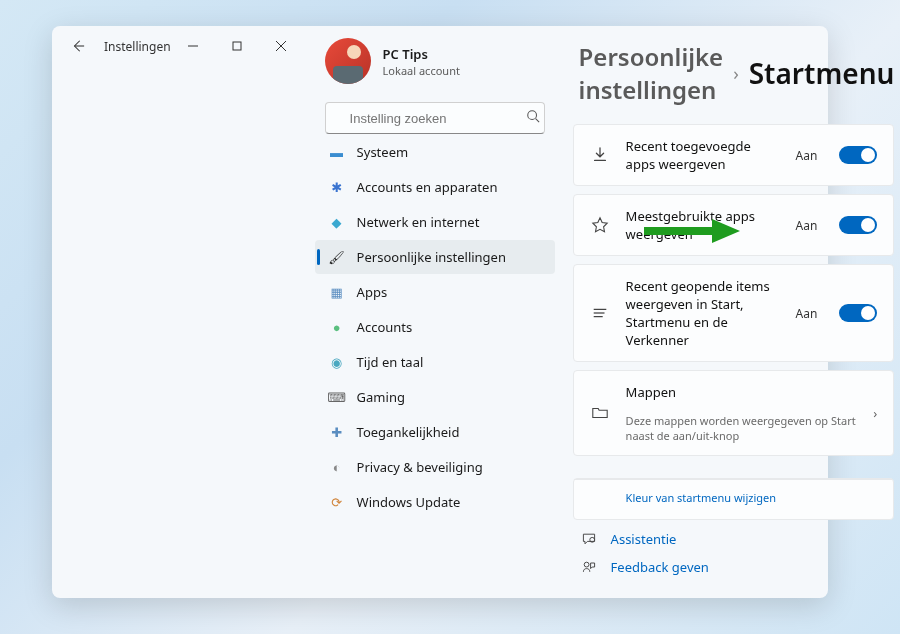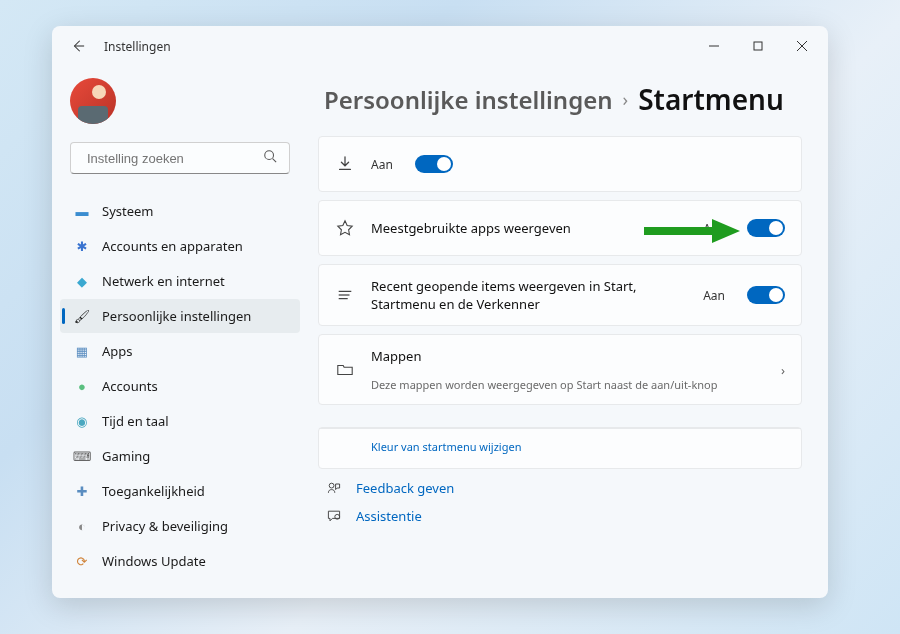--- a/index.html
+++ b/index.html
@@ -16,41 +16,40 @@
 .window {
   position: absolute;
   top: 26px;
   left: 52px;
   width: 776px;
   height: 572px;
   background: #f5f8fb;
   border-radius: 8px;
   box-shadow: 0 8px 30px rgba(0,0,0,0.15);
   display: flex;
-  flex-direction: column;
 }
 .titlebar {
   display: flex;
   align-items: center;
   height: 40px;
   padding: 0 4px 0 14px;
 }
 .tb-back { width: 24px; display:flex; align-items:center; justify-content:center; cursor: pointer; color:#333;}
 .tb-title { margin-left: 14px; font-size: 12px; color:#333;}
 .tb-spacer { flex: 1; }
 .tb-btn { width: 44px; height: 40px; display:flex; align-items:center; justify-content:center; cursor:pointer; color:#333;}
 .body { display: flex; flex: 1; min-height:0; }
 .sidebar { width: 256px; padding: 6px 8px 6px 8px; display:flex; flex-direction:column; }
 .account { display:flex; align-items:center; gap:12px; padding: 6px 10px 14px 10px; }
 .avatar { width: 46px; height:46px; border-radius:50%; background: linear-gradient(135deg,#e84a3a,#b83227); position:relative; overflow:hidden;}
 .avatar::after{content:"";position:absolute;bottom:0;left:8px;width:30px;height:18px;background:#5a6a72;border-radius:4px 4px 0 0;}
 .avatar::before{content:"";position:absolute;top:7px;left:22px;width:14px;height:14px;border-radius:50%;background:#f7d7b9;}
 .account-name { font-size:13px; font-weight:600; }
 .account-sub { font-size:11px; color:#5a5a5a; }
-.searchbox { margin: 4px 10px 20px 10px; height:32px; background:#fbfdfe; border:1px solid #d0d0d0; border-bottom:1.5px solid #888; border-radius:4px; display:flex; align-items:center; padding:0 16px;}
+.searchbox { margin: 4px 10px 1px 10px; height:32px; background:#fbfdfe; border:1px solid #d0d0d0; border-bottom:1.5px solid #888; border-radius:4px; display:flex; align-items:center; padding:0 24px;}
 .searchbox input { flex:1; border:none; background:transparent; outline:none; font-size:13px; color:#666;}
 .nav { display:flex; flex-direction:column; gap:1px; }
 .nav-item { display:flex; align-items:center; gap:12px; height:34px; padding:0 10px 0 14px; border-radius:4px; cursor:pointer; position:relative; font-size:13px;}
 .nav-item.selected { background:#e7ecef; }
 .nav-item.selected::before { content:""; position:absolute; left:2px; top:9px; width:3px; height:16px; background:#0067c0; border-radius:2px;}
 .nav-icon { width:16px; display:flex; align-items:center; justify-content:center; font-size:13px;}
 .content { flex:1; padding: 10px 26px 10px 10px; overflow-y:auto; }
 .breadcrumb { display:flex; align-items:center; gap:10px; margin: 4px 0 18px 6px; }
 .breadcrumb .seg1 { font-size:24px; font-weight:600; color:#5a5a5a; }
 .breadcrumb .chev { font-size:18px; color:#888; }
@@ -101,20 +100,24 @@
           <line x1="0" y1="0" x2="10" y2="10" stroke="currentColor" stroke-width="1"></line>
           <line x1="10" y1="0" x2="0" y2="10" stroke="currentColor" stroke-width="1"></line>
         </svg>
       </div>
   </div>
 
   <div class="body">
     <div class="sidebar">
       <div class="account">
         <div class="avatar"></div>
+        <div>
+          <div class="account-name">PC Tips</div>
+          <div class="account-sub">Lokaal account</div>
+        </div>
       </div>
       <div class="searchbox">
         <input placeholder="Instelling zoeken" style="">
         <span><svg width="14" height="14" viewBox="0 0 16 16">
               <circle cx="7" cy="7" r="5" stroke="#555" stroke-width="1.2" fill="none"></circle>
               <line x1="11" y1="11" x2="15" y2="15" stroke="#555" stroke-width="1.2"></line>
             </svg></span>
       </div>
       <div class="nav">
         <div class="nav-item">
@@ -171,20 +174,23 @@
         <span class="seg2">Startmenu</span>
       </div>
 
       <div class="card">
         <div class="row">
           <div class="row-icon">
               <svg width="18" height="18" viewBox="0 0 20 20">
                 <path d="M10 2 L10 12 M6 8 L10 12 L14 8 M4 16 L16 16" stroke="currentColor" stroke-width="1.4" fill="none" stroke-linecap="round"></path>
               </svg>
             </div>
+          <div class="row-text">
+              <div class="row-title">Recent toegevoegde apps weergeven</div>
+            </div>
           <span class="toggle-label">Aan</span>
           <div class="toggle"></div>
         </div>
       </div>
 
       <div class="card">
         <div class="row">
           <div class="row-icon">
               <svg width="18" height="18" viewBox="0 0 20 20">
                 <path d="M10 2 L12.4 7.3 L18 8 L14 12 L15 17.5 L10 14.8 L5 17.5 L6 12 L2 8 L7.6 7.3 Z" stroke="currentColor" stroke-width="1.2" fill="none"></path>
@@ -231,39 +237,39 @@
       </div>
 
       <div style="height:14px"></div>
 
       <div class="card">
         <div class="divider"></div>
         <div class="help-link">Kleur van startmenu wijzigen</div>
       </div>
 
       <div class="footer-links">
+        <div class="footer-link">
+          <span class="ficon">
+              <svg width="16" height="16" viewBox="0 0 20 20">
+                <path d="M3 4 L17 4 L17 13 L8 13 L5 16 L5 13 L3 13 Z" stroke="currentColor" stroke-width="1.2" fill="none"></path>
+                <circle cx="14" cy="11" r="3" stroke="currentColor" stroke-width="1.2" fill="none"></circle>
+              </svg>
+            </span>
+          <span>Assistentie</span>
+        </div>
         <div class="footer-link">
           <span class="ficon">
               <svg width="16" height="16" viewBox="0 0 20 20">
                 <circle cx="7" cy="7" r="3" stroke="currentColor" stroke-width="1.2" fill="none"></circle>
                 <path d="M3 16 C3 13 5 12 7 12 C9 12 11 13 11 16" stroke="currentColor" stroke-width="1.2" fill="none"></path>
                 <path d="M12 5 L17 5 L17 10 L14 10 L12 12 L12 10 Z" stroke="currentColor" stroke-width="1.2" fill="none"></path>
               </svg>
             </span>
           <span>Feedback geven</span>
         </div>
-        <div class="footer-link">
-          <span class="ficon">
-              <svg width="16" height="16" viewBox="0 0 20 20">
-                <path d="M3 4 L17 4 L17 13 L8 13 L5 16 L5 13 L3 13 Z" stroke="currentColor" stroke-width="1.2" fill="none"></path>
-                <circle cx="14" cy="11" r="3" stroke="currentColor" stroke-width="1.2" fill="none"></circle>
-              </svg>
-            </span>
-          <span>Assistentie</span>
-        </div>
       </div>
 
     </div>
   </div>
 </div>
 
 <svg class="arrow-annotation" width="100" height="24">
   <line x1="4" y1="12" x2="76" y2="12" stroke="#1f9c1f" stroke-width="8"></line>
   <polygon points="72,0 100,12 72,24" fill="#1f9c1f"></polygon>
 </svg>

